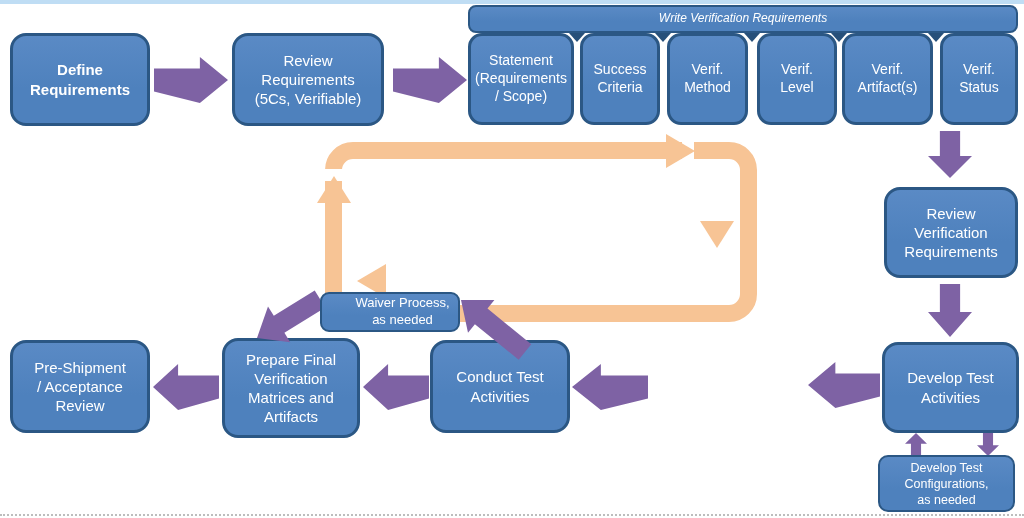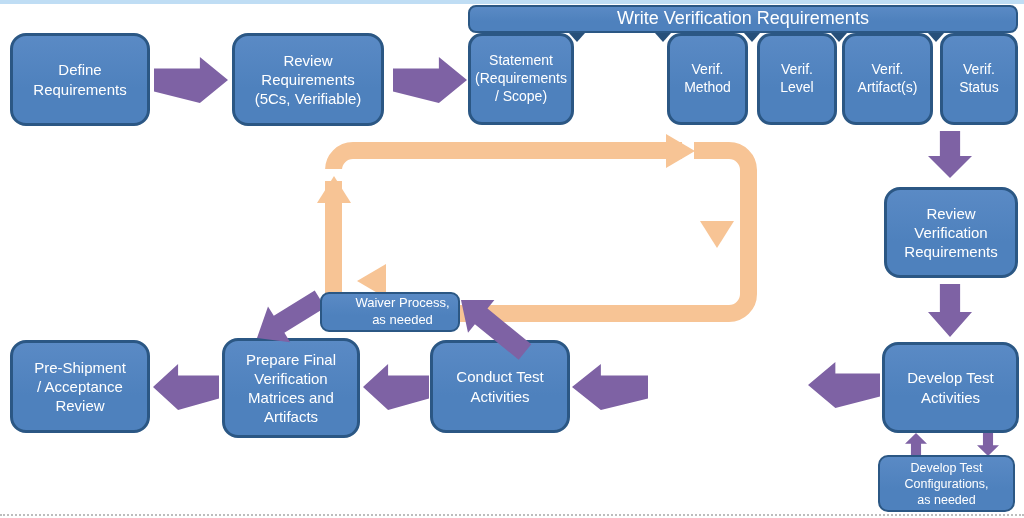--- a/index.html
+++ b/index.html
@@ -12,21 +12,21 @@
     background:linear-gradient(180deg,var(--box-fill-light,#5A8AC5) 0%,var(--box-fill,#4E81BD) 60%);
     border:3px solid var(--box-border,#2B5784);
     border-radius:16px;
     display:flex;align-items:center;justify-content:center;
     text-align:center;white-space:pre-line;
     font-size:15px;line-height:1.28;color:var(--text,#fff);
   }
   .box.small{font-size:13px;border-radius:9px;border-width:2.5px;}
   .box.tiny{font-size:12.5px;border-radius:10px;border-width:2.5px;}
   .box.cell{font-size:14px;border-radius:14px;}
-  .box.bar{font-size:18px;border-radius:8px;border-width:2.5px;}
+  .box.bar{font-size:12px;border-radius:8px;border-width:2.5px;font-style:italic;}
   
   .ar,.al,.ad,.au{position:absolute;background:var(--arrow,#7E62A4);}
   .ar{clip-path:polygon(0% 25%,62% 25%,62% 0%,100% 50%,62% 100%,0% 75%);}
   .al{clip-path:polygon(100% 25%,38% 25%,38% 0%,0% 50%,38% 100%,100% 75%);}
   .ad{clip-path:polygon(27% 0%,73% 0%,73% 53%,100% 53%,50% 100%,0% 53%,27% 53%);}
   .au{clip-path:polygon(27% 100%,73% 100%,73% 47%,100% 47%,50% 0%,0% 47%,27% 47%);}
   
   .ring{position:absolute;border:17px solid var(--loop,#F7C495);border-radius:28px;background:transparent;}
   .gap{position:absolute;background:#fff;}
   .tri{position:absolute;width:0;height:0;}
@@ -45,32 +45,34 @@
   .dotline{position:absolute;left:0;top:514px;width:1024px;height:0;border-top:2px dotted var(--dotted,#BDBDBD);}
   svg{position:absolute;left:0;top:0;pointer-events:none;}
 </style>
 </head>
 <body>
 
 <div id="canvas">
 
   <div class="topline"></div>
 
-  <div class="box" style="left:10px;top:33px;width:140px;height:93px;">Define
+  <div class="box" style="left:10px;top:33px;width:140px;height:93px;font-weight:bold;">Define
 Requirements</div>
   <div class="ar" style="left:154px;top:57px;width:74px;height:46px;"></div>
   <div class="box" style="left:232px;top:33px;width:152px;height:93px;">Review
 Requirements
 (5Cs, Verifiable)</div>
   <div class="ar" style="left:393px;top:57px;width:74px;height:46px;"></div>
 
   <div class="box bar" style="left:468px;top:5px;width:550px;height:28px;">Write Verification Requirements</div>
   <div class="box cell" style="left:468px;top:33px;width:106px;height:92px;">Statement
 (Requirements
 / Scope)</div>
+  <div class="box cell" style="left:580px;top:33px;width:80px;height:92px;">Success
+Criteria</div>
   <div class="box cell" style="left:667px;top:33px;width:81px;height:92px;">Verif.
 Method</div>
   <div class="box cell" style="left:757px;top:33px;width:80px;height:92px;">Verif.
 Level</div>
   <div class="box cell" style="left:842px;top:33px;width:91px;height:92px;">Verif.
 Artifact(s)</div>
   <div class="box cell" style="left:940px;top:33px;width:78px;height:92px;">Verif.
 Status</div>
   <div class="jt" style="left:569px;top:33px;"></div>
   <div class="jt" style="left:655px;top:33px;"></div>

